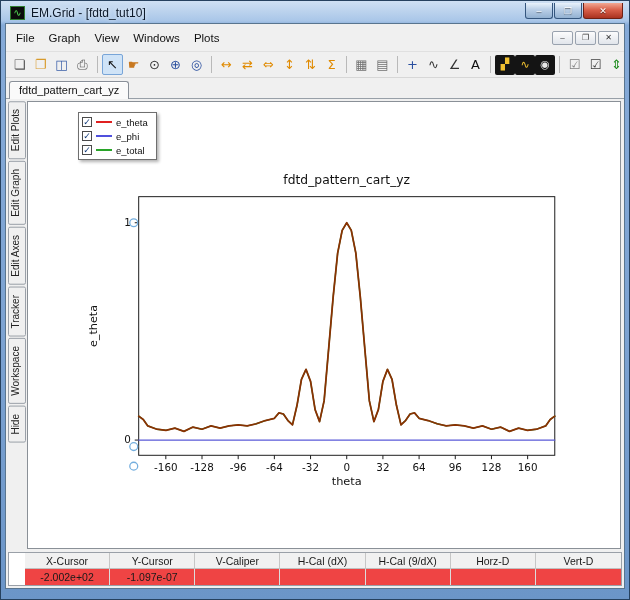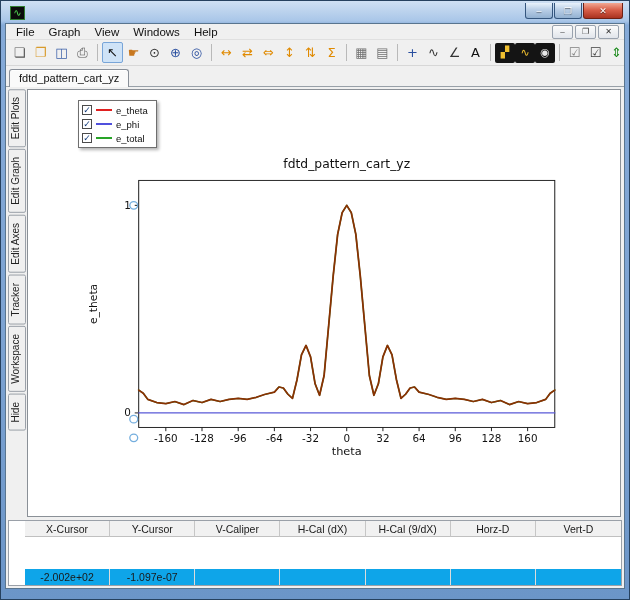--- a/index.html
+++ b/index.html
@@ -26,21 +26,21 @@
              background: linear-gradient(#e9f2fb, #b9cee6 45%, #93b1d2);
              border-radius: 0 0 3px 3px; cursor: default; }
   .win-btn.close { width:40px; background: linear-gradient(#f2a893, #d9604a 45%, #aa3220); border-color:#6e2014; }
   .win-btn + .win-btn { margin-left: 1px; }
 
   
   .content { flex:1; min-height:0; display:flex; flex-direction:column;
              background:#f0f0f0; border:1px solid #59758f; }
 
   
-  .menubar { height:16px; display:flex; align-items:center; padding:0 3px; background:#f0f0f0;
+  .menubar { height:28px; display:flex; align-items:center; padding:0 3px; background:#f0f0f0;
              border-bottom:1px solid #e0e0e0; }
   .menu-item { font-size:11.5px; color:#111; padding:2px 7px; cursor:default; }
   .mdi-controls { margin-left:auto; display:flex; gap:2px; padding-right:2px; }
   .mdi-btn { width:21px; height:14px; display:flex; align-items:center; justify-content:center;
              font-size:8px; color:#333; border:1px solid #99a2ae; border-radius:2px;
              background:linear-gradient(#fcfcfc,#e1e5eb); }
 
   
   .toolbar { height:26px; display:flex; align-items:center; padding:1px 3px; background:#f0f0f0;
              border-bottom:1px solid #d7d7d7; overflow:hidden; white-space:nowrap; }
@@ -77,46 +77,47 @@
                   font-size:9px; line-height:8px; text-align:center; color:#123a7a; font-weight:bold; }
   .legend-line { width:16px; height:2px; flex:none; }
   .legend-label { font-size:9.5px; color:#111; white-space:nowrap; }
 
   
   .statusbar { flex:none; margin:1px 2px 2px 2px; border:1px solid #9aa0a8; background:#fff;padding-left:16px; }
   .status-row { display:grid; grid-template-columns:repeat(7,1fr); }
   .status-cell { font-size:10.5px; color:#1a1a1a; text-align:center; padding:2px 2px; height:16px;
                  overflow:hidden; white-space:nowrap; }
   .status-cell.header { background:#f1f1f1; border-right:1px solid #c6c6c6; border-bottom:1px solid #c0c0c0; }
-  .status-cell.value { background:#0ea5e9; border-right:1px solid #dcdcdc;margin-top:32px; }
+  .status-cell.value { background:#ef4444; border-right:1px solid #dcdcdc; }
   .status-cell:last-child { border-right:none;text-align:center; }
 </style>
 </head>
 <body>
 
 <div class="window">
 
   <div class="titlebar">
     <div class="app-icon">∿</div>
+    <span class="title-text">EM.Grid - [fdtd_tut10]</span>
     <div class="win-controls">
       <span class="win-btn">–</span>
       <span class="win-btn">❐</span>
       <span class="win-btn close">✕</span>
     </div>
   </div>
 
   <div class="content">
 
     <div class="menubar">
       <div style="display:flex;">
           <span class="menu-item">File</span>
           <span class="menu-item">Graph</span>
           <span class="menu-item">View</span>
           <span class="menu-item">Windows</span>
-          <span class="menu-item">Help</span>
+          <span class="menu-item">Plots</span>
         </div>
       <div class="mdi-controls">
           <span class="mdi-btn">–</span>
           <span class="mdi-btn">❐</span>
           <span class="mdi-btn">✕</span>
         </div>
     </div>
 
     <div class="toolbar">
         <button class="tb-btn" style="color: rgb(85, 85, 85);">❏</button>

